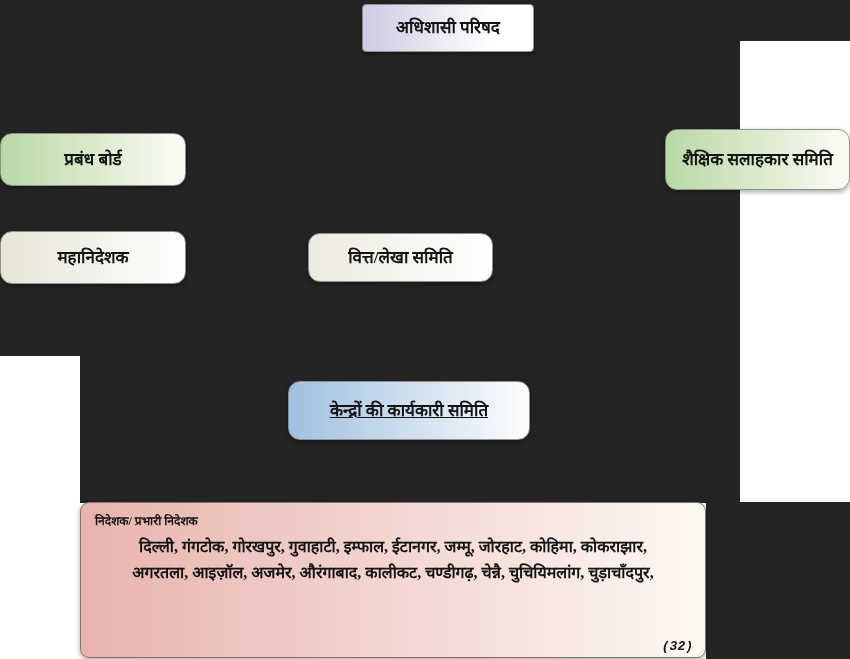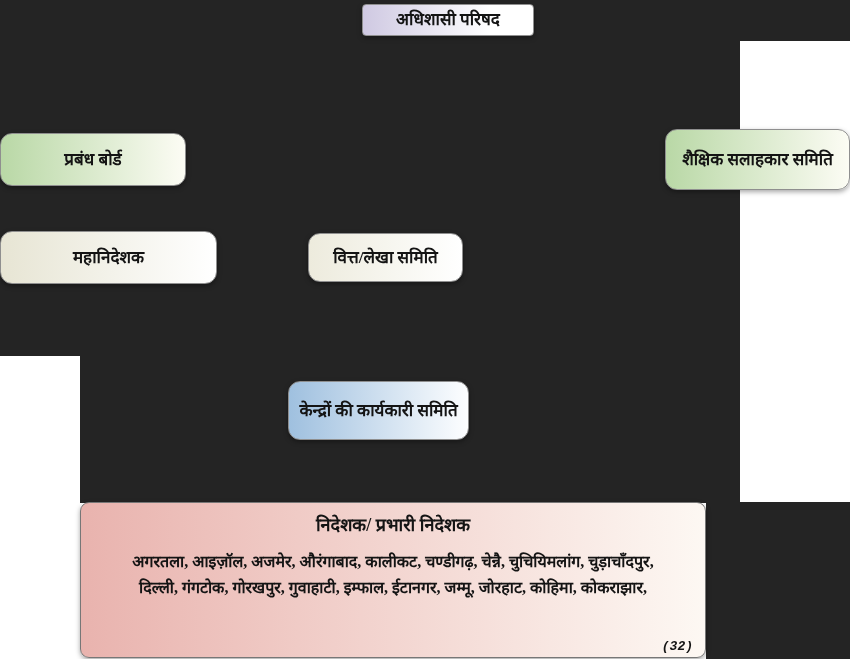--- a/index.html
+++ b/index.html
@@ -26,46 +26,46 @@
     text-align: center;
     border: 1px solid #8f8f8f;
     border-radius: 12px;
     font-weight: 700;
     color: #141414;
     font-size: 17px;
     line-height: 1.25;
     box-shadow: 0 2px 5px rgba(0,0,0,0.35);
     padding: 4px 10px;
   }
-  .node-governing  { left: 362px; top: 4px;   width: 172px; height: 32px;
+  .node-governing  { left: 362px; top: 4px;   width: 172px; height: 48px;
                      background: linear-gradient(90deg, #cfc9e2, #ffffff 75%);
                      border-radius: 4px; }
   .node-management { left: 0;     top: 133px; width: 186px; height: 53px;
                      background: linear-gradient(90deg, #b9d8a6, #fcfcf4); }
   .node-advisory   { left: 665px; top: 129px; width: 185px; height: 61px;
                      background: linear-gradient(90deg, #b9d8a6, #fcfcf4); }
-  .node-dg         { left: 0;     top: 231px; width: 217px; height: 53px;
+  .node-dg         { left: 0;     top: 231px; width: 186px; height: 53px;
                      background: linear-gradient(90deg, #e7e5d4, #ffffff); }
-  .node-finance    { left: 308px; top: 233px; width: 155px; height: 49px;
+  .node-finance    { left: 308px; top: 233px; width: 185px; height: 49px;
                      background: linear-gradient(90deg, #edebdd, #ffffff); }
-  .node-exec       { left: 288px; top: 381px; width: 181px; height: 59px;
-                     background: linear-gradient(90deg, #9fc0df, #fdfeff); }
+  .node-exec       { left: 288px; top: 381px; width: 242px; height: 59px;
+                     background: linear-gradient(90deg, #9fc0df, #fdfeff); text-decoration: underline; }
 
   .node-directors {
     position: absolute;
     left: 80px; top: 502px; width: 626px; height: 156px;
     display: block;
     background: linear-gradient(90deg, #e9b3ae, #fdf8f3);
     border: 1px solid #777777;
     border-radius: 9px;
     box-shadow: 0 2px 5px rgba(0,0,0,0.35);
     padding: 9px 14px 6px 14px;
     color: #141414;
   }
-  .dir-title { font-size: 18px; font-weight: 700; text-align: center; margin-bottom: 13px; }
+  .dir-title { font-size: 12px; font-weight: 700; text-align: left; margin-bottom: 5px; }
   .dir-line  { font-size: 16px; font-weight: 700; text-align: center; line-height: 26px; }
   .dir-count { position: absolute; right: 12px; bottom: 3px;
                font-size: 13px; font-style: italic; font-weight: 700; font-family: Liberation Mono, monospace; }
 </style>
 </head>
 <body>
 
 <div class="canvas">
 
   <div class="dark bg-a"></div>
@@ -92,18 +92,18 @@
   <div class="node node-finance">
     <span>वित्त/लेखा समिति</span>
   </div>
 
   <div class="node node-exec">
     <span>केन्द्रों की कार्यकारी समिति</span>
   </div>
 
   <div class="node-directors">
     <div class="dir-title">निदेशक/ प्रभारी निदेशक</div>
+    <div class="dir-line">दिल्ली, गंगटोक, गोरखपुर, गुवाहाटी, इम्फाल, ईटानगर, जम्मू, जोरहाट, कोहिमा, कोकराझार,</div>
     <div class="dir-line">अगरतला, आइज़ॉल, अजमेर, औरंगाबाद, कालीकट, चण्डीगढ़, चेन्नै, चुचियिमलांग, चुड़ाचाँदपुर,</div>
-    <div class="dir-line">दिल्ली, गंगटोक, गोरखपुर, गुवाहाटी, इम्फाल, ईटानगर, जम्मू, जोरहाट, कोहिमा, कोकराझार,</div>
     <div class="dir-count">(32)</div>
   </div>
 
 </div>
 
 </body></html>

